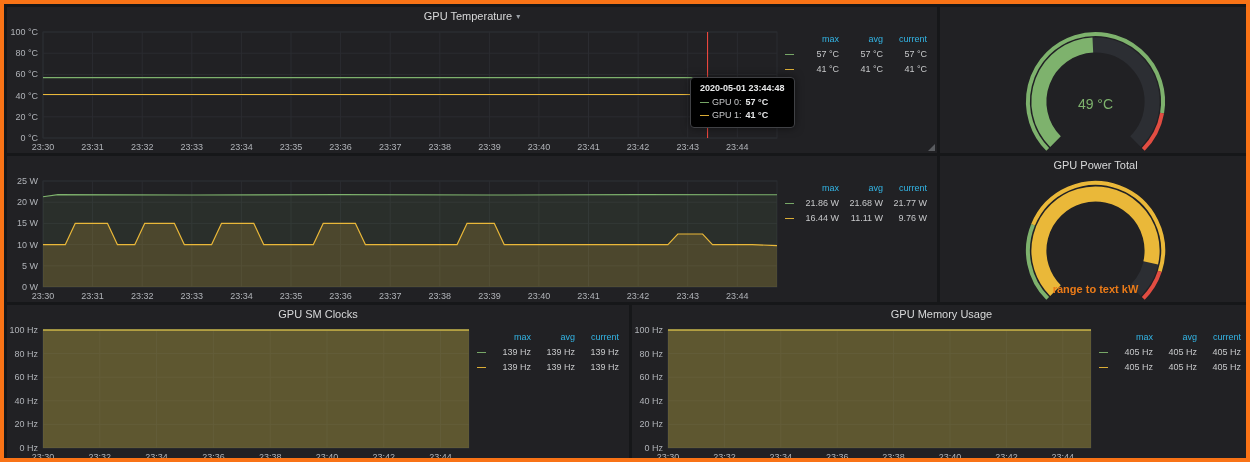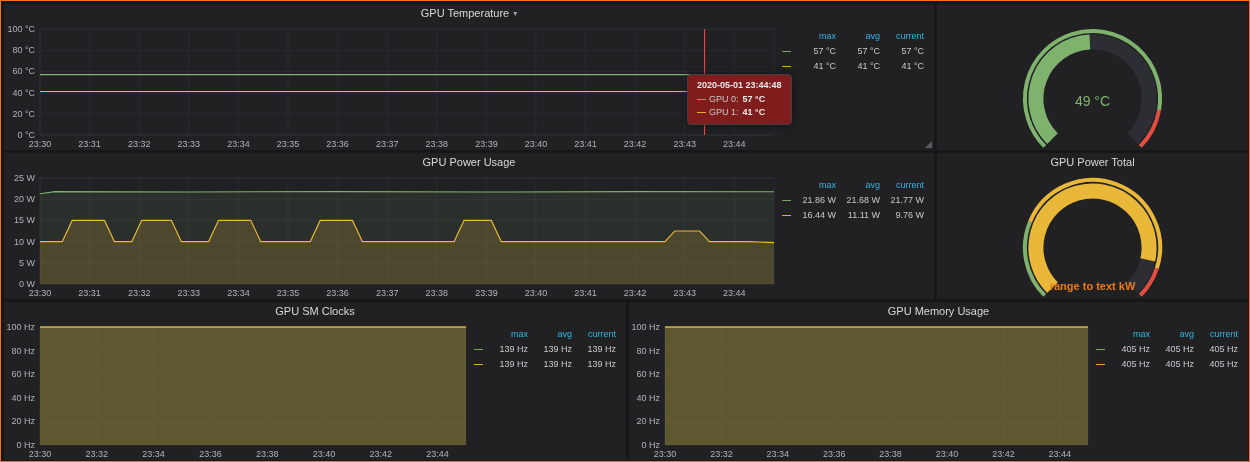--- a/index.html
+++ b/index.html
@@ -1,17 +1,17 @@
 <!DOCTYPE html>
 <html><head>
 <meta charset="utf-8">
 <style>
   html,body{margin:0;padding:0;background:#ffffff;}
   .frame{position:relative;width:1250px;height:462px;box-sizing:border-box;
-         background:#161719;border:1px solid #f97316;overflow:hidden;
+         background:#161719;border:4px solid #f97316;overflow:hidden;
          font-family:"Liberation Sans",sans-serif;-webkit-font-smoothing:antialiased;}
   .panel{position:absolute;background:#212124;box-sizing:border-box;}
   .panel-title{height:19px;line-height:19px;text-align:center;font-size:11px;
                font-weight:500;color:#d8d9da;cursor:pointer;white-space:nowrap;}
   .caret{font-size:8px;color:#9aa0a6;margin-left:4px;vertical-align:1px;}
   .panel-body{position:absolute;top:19px;left:0;right:0;bottom:0;display:flex;}
   .chart{flex:1 1 auto;position:relative;cursor:crosshair;}
   .chart svg{display:block;}
   svg .grid{stroke:#2b2c31;stroke-width:1;}
   svg text.tick{fill:#b0b3b8;font-size:9px;font-family:"Liberation Sans",sans-serif;}
@@ -23,21 +23,21 @@
   .lhdr{color:#33b5e5;}
   .legend-row{cursor:pointer;}
   .dash{font-weight:bold;margin-right:3px;}
   
   .gauge{position:absolute;inset:0;}
   .gauge-value{position:absolute;left:0;right:0;text-align:center;transform:translateY(-50%);
                pointer-events:none;}
   .gauge-value.big{font-size:14px;font-weight:500;}
   .gauge-value.small{font-size:11px;font-weight:bold;}
   
-  .graph-tooltip{position:absolute;left:683px;top:70px;z-index:5;background:#7f1d1d;
+  .graph-tooltip{position:absolute;left:683px;top:70px;z-index:5;background:#000000;
                  border:1px solid #404145;border-radius:4px;padding:5px 9px;font-size:9px;
                  color:#c7c8ca;box-shadow:0 0 8px rgba(0,0,0,.5);white-space:nowrap;}
   .tt-time{font-weight:bold;color:#e8e9ea;margin-bottom:3px;}
   .tt-row{line-height:13px;}
   .tt-val{font-weight:bold;color:#e8e9ea;margin-left:4px;}
   
   .resize-handle{position:absolute;right:2px;bottom:2px;width:0;height:0;
                  border-left:7px solid transparent;border-bottom:7px solid #5a5c60;cursor:se-resize;}
   
   #panel-temp   {left:3px;  top:3px;  width:930px;height:146px;}
@@ -146,23 +146,20 @@
             <path d="M 115.48 115.61 A 56.59 56.59 0 1 1 195.52 115.61" stroke="#2c2e33" stroke-width="15" fill="none"></path>
             <path d="M 115.48 115.61 A 56.59 56.59 0 0 1 152.83 19.06" stroke="#7eb26d" stroke-width="15" fill="none"></path>
             <path d="M 107.71 123.38 A 67.59 67.59 0 1 1 222.08 87.21" stroke="#7eb26d" stroke-width="4" fill="none"></path>
             <path d="M 222.08 87.21 A 67.59 67.59 0 0 1 203.29 123.38" stroke="#e24d42" stroke-width="4" fill="none"></path>
           </svg></div>
       <div class="gauge-value big" style="color: rgb(126, 178, 109); top: 77.5906px;">49 °C</div>
     </div>
   </div>
 
   <div class="panel" id="panel-power">
-    <div class="panel-title">
-      <span>GPU Power Usage</span>
-    </div>
     <div class="panel-body">
       <div class="chart">
           <svg width="778" height="127">
             <rect class="grid" x="36" y="6" width="734" height="106" fill="none"></rect>
             <line class="grid" x1="36" x2="770" y1="112.0" y2="112.0"></line>
             <text class="tick" text-anchor="end" x="31" y="115">0 W</text>
             <line class="grid" x1="36" x2="770" y1="90.8" y2="90.8"></line>
             <text class="tick" text-anchor="end" x="31" y="93.8">5 W</text>
             <line class="grid" x1="36" x2="770" y1="69.6" y2="69.6"></line>
             <text class="tick" text-anchor="end" x="31" y="72.6">10 W</text>

